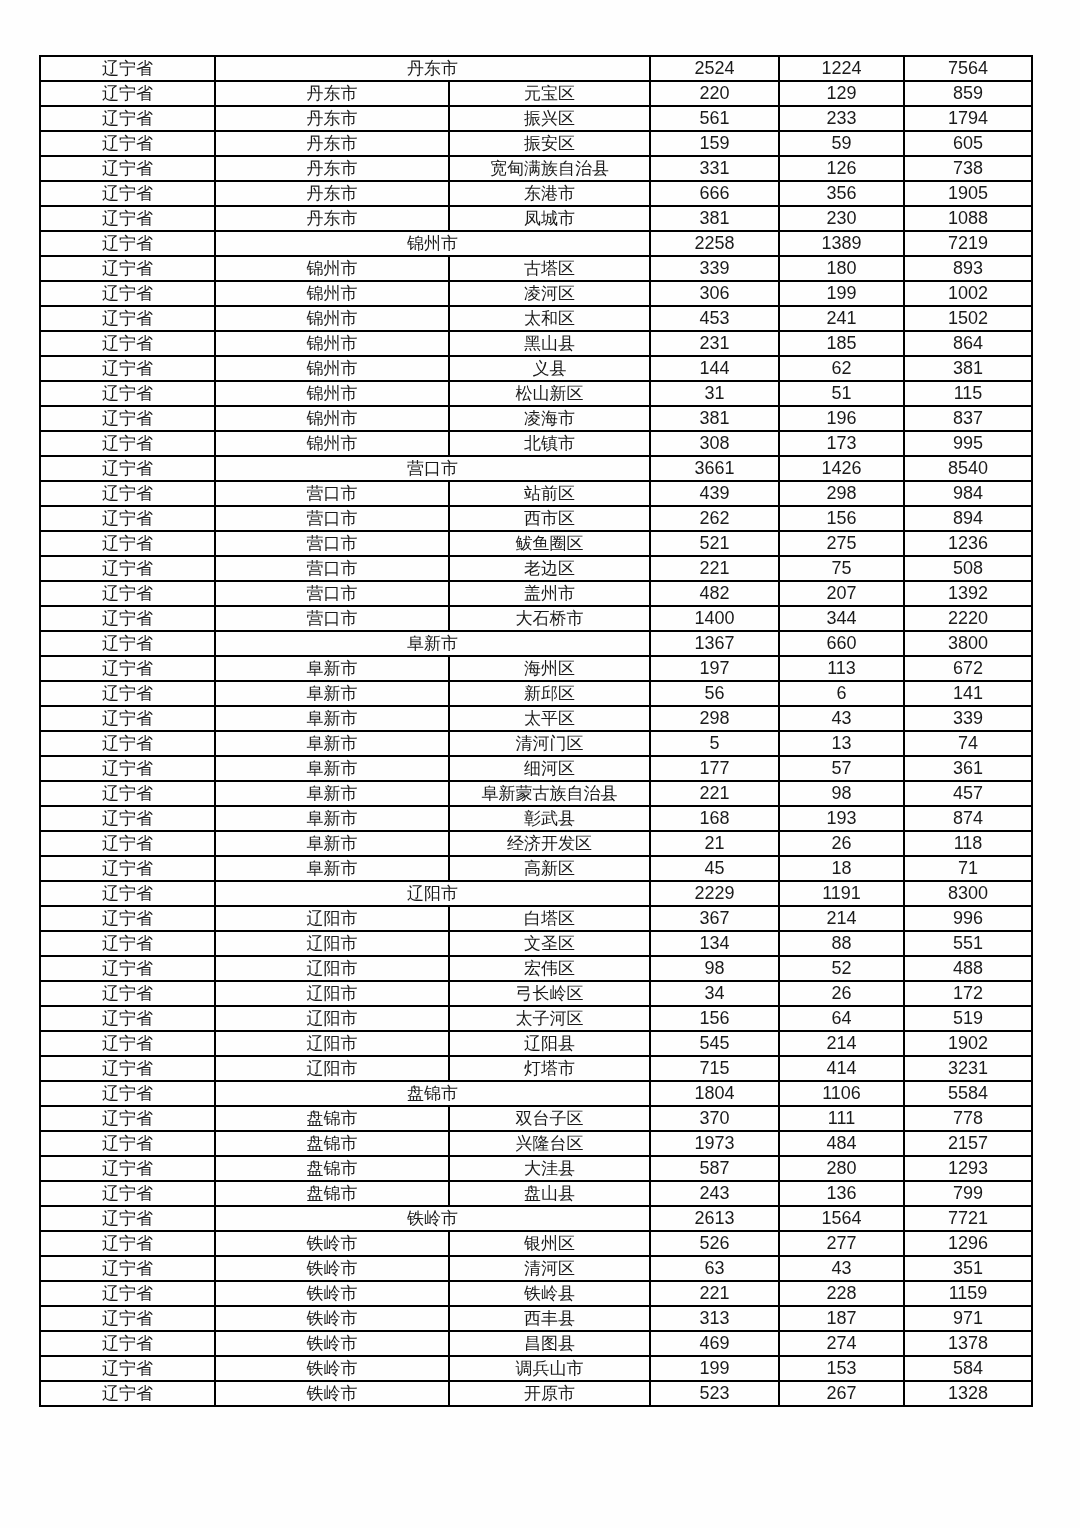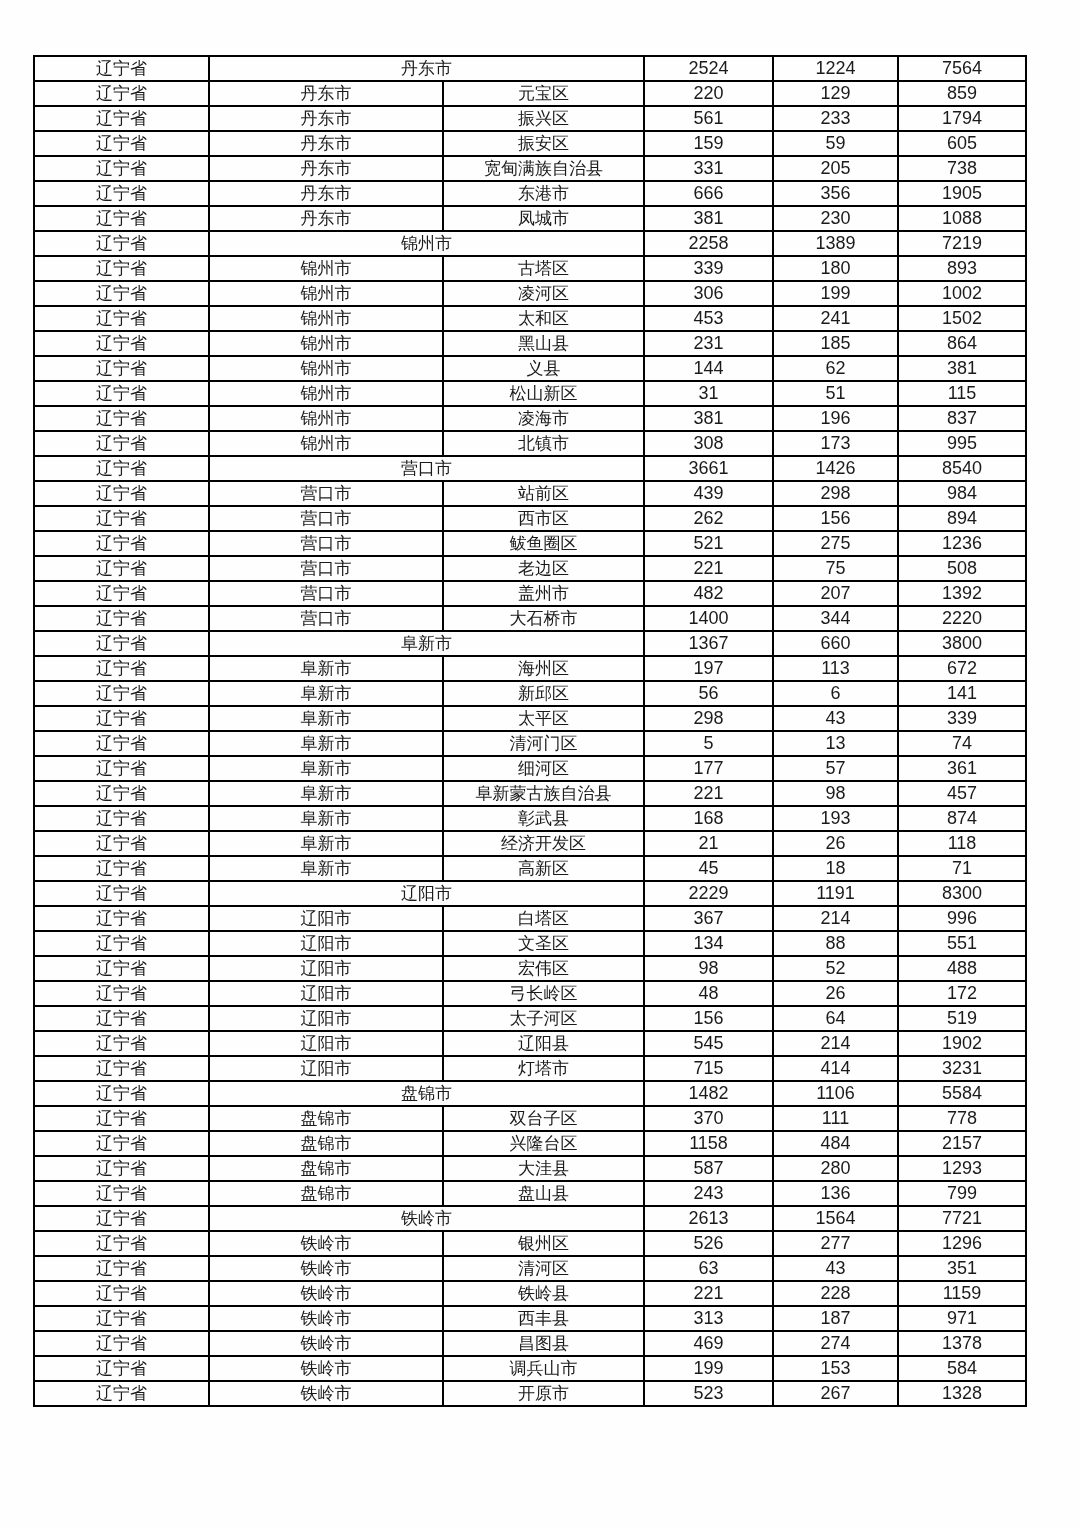--- a/index.html
+++ b/index.html
@@ -9,21 +9,21 @@
   }
   .page {
     position: relative;
     width: 1080px;
     height: 1528px;
     background: #fefefe;
     overflow: hidden;
   }
   table.stats-table {
     position: absolute;
-    left: 33px;
+    left: 39px;
     top: 55px;
     border-collapse: collapse;
     table-layout: fixed;
     width: 992px;
     background: #fefefe;
   }
   table.stats-table td {
     border: 2px solid #000000;
     height: 22px;
     padding: 0 2px;
@@ -85,21 +85,21 @@
           <td class="name">振安区</td>
           <td class="num">159</td>
           <td class="num">59</td>
           <td class="num">605</td>
         </tr>
         <tr>
           <td class="name">辽宁省</td>
           <td class="name">丹东市</td>
           <td class="name">宽甸满族自治县</td>
           <td class="num">331</td>
-          <td class="num">205</td>
+          <td class="num">126</td>
           <td class="num">738</td>
         </tr>
         <tr>
           <td class="name">辽宁省</td>
           <td class="name">丹东市</td>
           <td class="name">东港市</td>
           <td class="num">666</td>
           <td class="num">356</td>
           <td class="num">1905</td>
         </tr>
@@ -344,21 +344,21 @@
           <td class="name">辽阳市</td>
           <td class="name">宏伟区</td>
           <td class="num">98</td>
           <td class="num">52</td>
           <td class="num">488</td>
         </tr>
         <tr>
           <td class="name">辽宁省</td>
           <td class="name">辽阳市</td>
           <td class="name">弓长岭区</td>
-          <td class="num">48</td>
+          <td class="num">34</td>
           <td class="num">26</td>
           <td class="num">172</td>
         </tr>
         <tr>
           <td class="name">辽宁省</td>
           <td class="name">辽阳市</td>
           <td class="name">太子河区</td>
           <td class="num">156</td>
           <td class="num">64</td>
           <td class="num">519</td>
@@ -375,37 +375,37 @@
           <td class="name">辽宁省</td>
           <td class="name">辽阳市</td>
           <td class="name">灯塔市</td>
           <td class="num">715</td>
           <td class="num">414</td>
           <td class="num">3231</td>
         </tr>
         <tr>
           <td class="name">辽宁省</td>
           <td class="name" colspan="2">盘锦市</td>
-          <td class="num">1482</td>
+          <td class="num">1804</td>
           <td class="num">1106</td>
           <td class="num">5584</td>
         </tr>
         <tr>
           <td class="name">辽宁省</td>
           <td class="name">盘锦市</td>
           <td class="name">双台子区</td>
           <td class="num">370</td>
           <td class="num">111</td>
           <td class="num">778</td>
         </tr>
         <tr>
           <td class="name">辽宁省</td>
           <td class="name">盘锦市</td>
           <td class="name">兴隆台区</td>
-          <td class="num">1158</td>
+          <td class="num">1973</td>
           <td class="num">484</td>
           <td class="num">2157</td>
         </tr>
         <tr>
           <td class="name">辽宁省</td>
           <td class="name">盘锦市</td>
           <td class="name">大洼县</td>
           <td class="num">587</td>
           <td class="num">280</td>
           <td class="num">1293</td>

